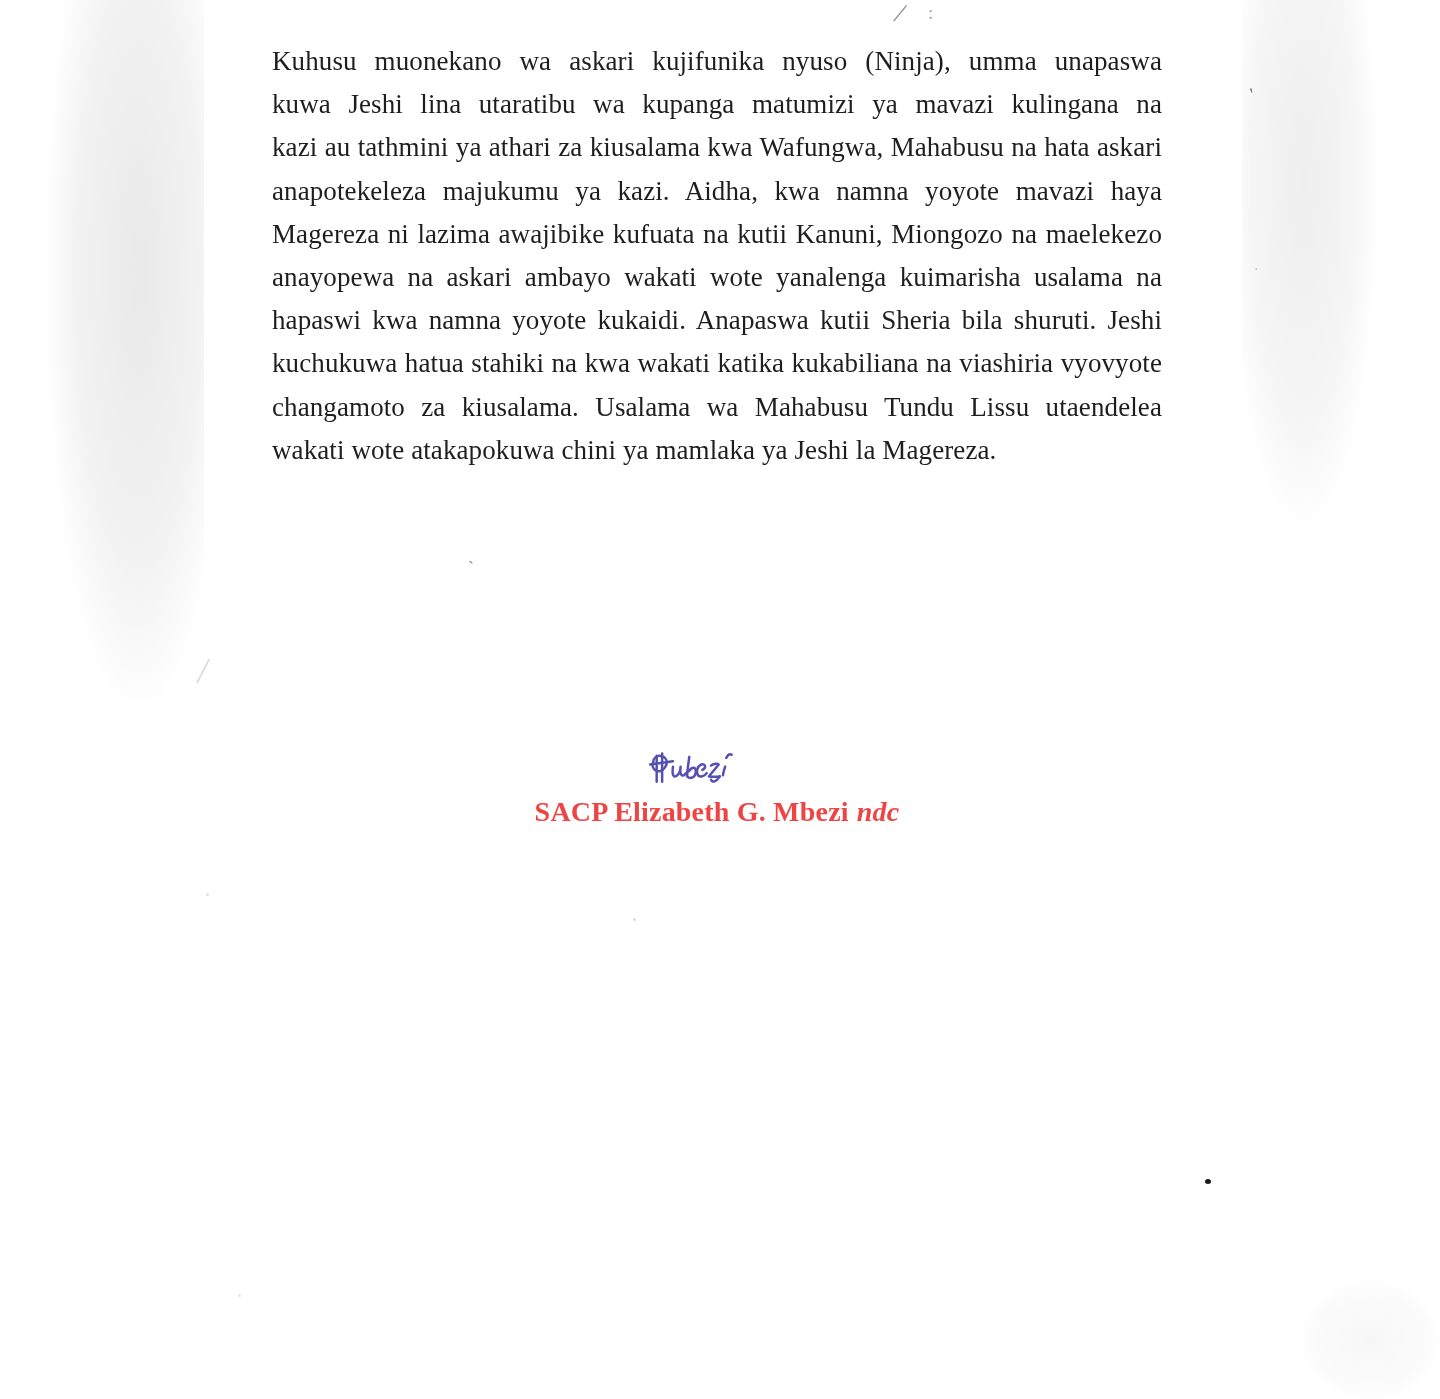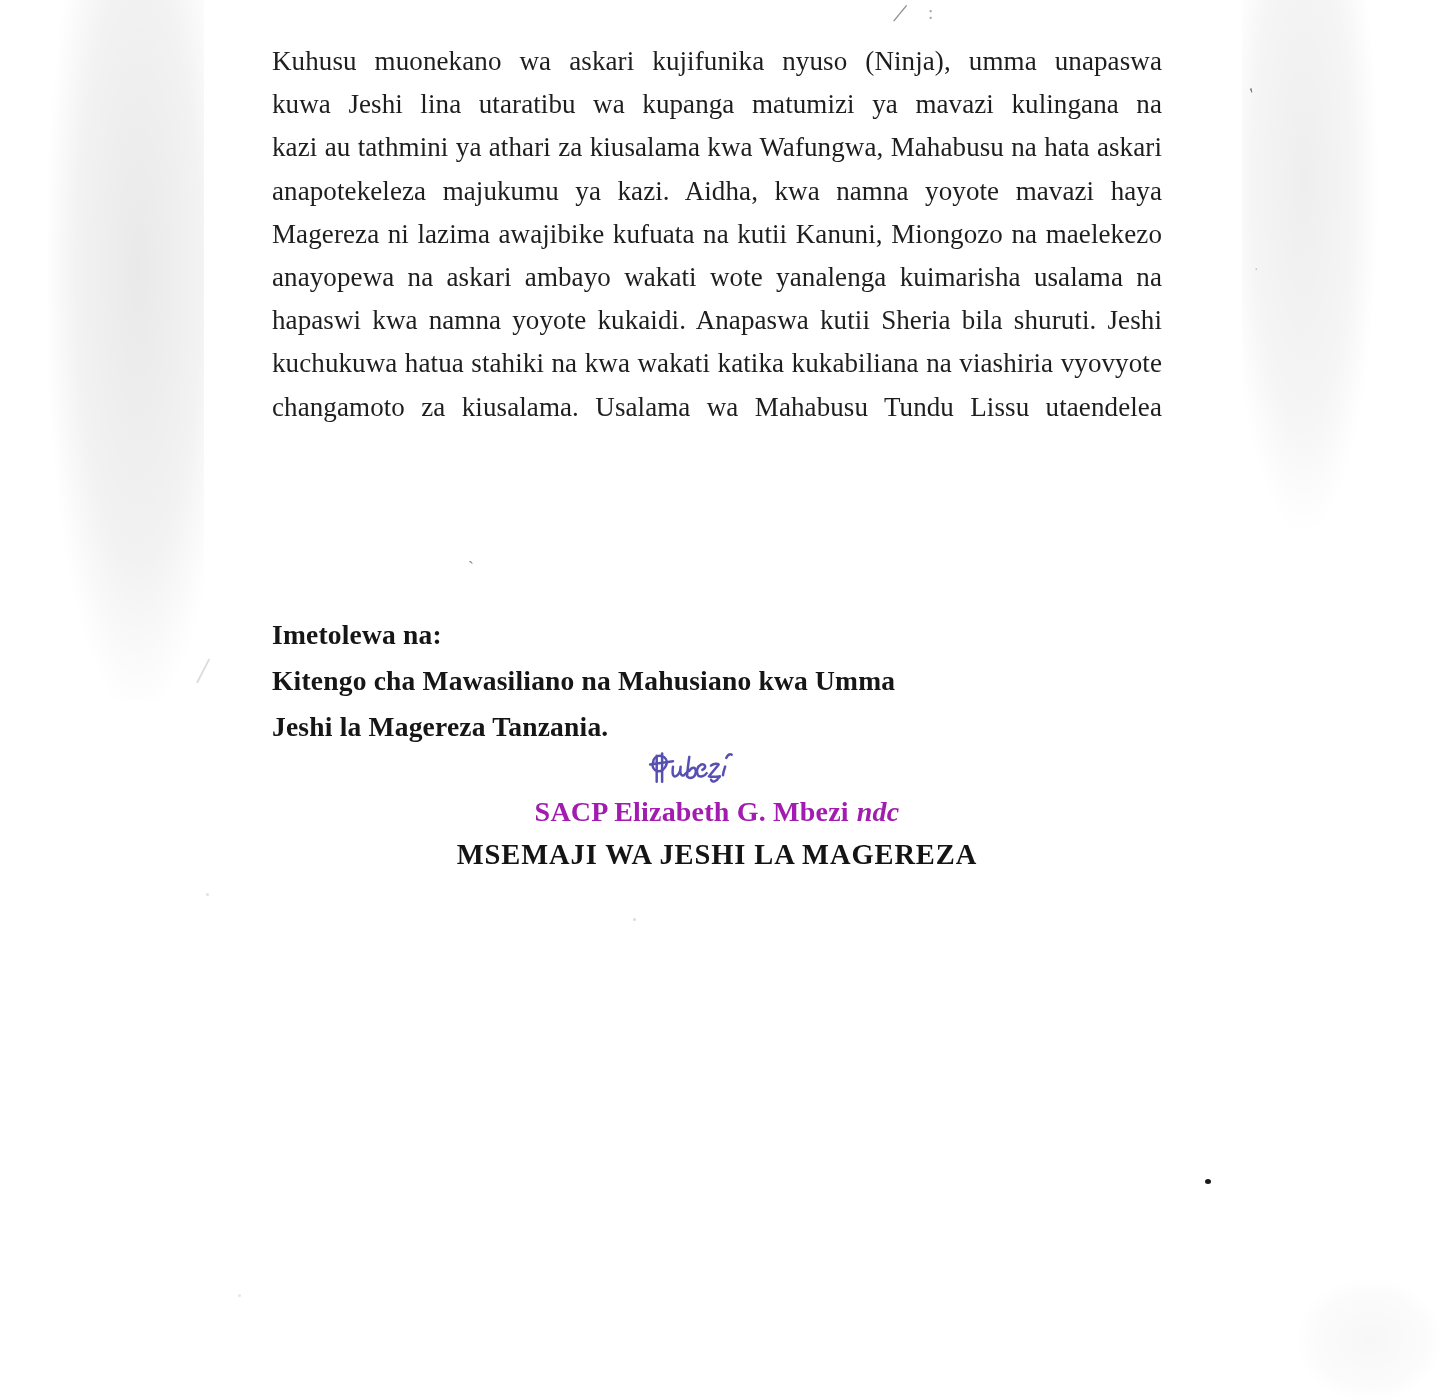--- a/index.html
+++ b/index.html
@@ -57,21 +57,21 @@
     letter-spacing:0.2px;
   }
 
   .sig-block{
     position:absolute;left:272px;top:748px;width:890px;text-align:center;
   }
   .signature-svg{
     display:block;margin:0 auto;position:relative;left:-19px;height:46px;
   }
   .signatory-name{
-    font-size:28px;font-weight:bold;color:#a21caf;line-height:36px;letter-spacing:0.2px;
+    font-size:28px;font-weight:bold;color:#ef4444;line-height:36px;letter-spacing:0.2px;
   }
   .signatory-name .suffix{font-style:italic;margin-left:8px;}
   .signatory-title{
     font-size:28.5px;font-weight:bold;color:#141414;line-height:36px;
     letter-spacing:0.9px;margin-top:7px;
   }
 
   
   .artifact{position:absolute;pointer-events:none;}
   .mark-top-slash{left:896px;top:-2px;font-size:27px;color:#8f8f8f;transform:rotate(12deg);font-style:italic;}
@@ -100,51 +100,44 @@
         <div class="line">kuwa Jeshi lina utaratibu wa kupanga matumizi ya mavazi kulingana na mazingira ya</div>
         <div class="line">kazi au tathmini ya athari za kiusalama kwa Wafungwa, Mahabusu na hata askari</div>
         <div class="line">anapotekeleza majukumu ya kazi. Aidha, kwa namna yoyote mavazi haya hayazuii</div>
       </div>
       <div class="para">
         <div class="line">Magereza ni lazima awajibike kufuata na kutii Kanuni, Miongozo na maelekezo halali</div>
         <div class="line">anayopewa na askari ambayo wakati wote yanalenga kuimarisha usalama na kamwe</div>
         <div class="line">hapaswi kwa namna yoyote kukaidi. Anapaswa kutii Sheria bila shuruti. Jeshi halitasita</div>
         <div class="line">kuchukuwa hatua stahiki na kwa wakati katika kukabiliana na viashiria vyovyote vya</div>
         <div class="line">changamoto za kiusalama. Usalama wa Mahabusu Tundu Lissu utaendelea kuimarishwa</div>
+        <div class="line last">wakati wote atakapokuwa chini ya mamlaka ya Jeshi la Magereza.</div>
       </div>
     </div>
 
-  <div class="issued-block">
-    <div class="issued-line">Imetolewa na:</div>
-    <div id="issued-lines">
-        <div class="issued-line">Kitengo cha Mawasiliano na Mahusiano kwa Umma</div>
-        <div class="issued-line">Jeshi la Magereza Tanzania.</div>
-      </div>
-  </div>
 
   <div class="sig-block">
     <svg class="signature-svg" width="100" height="46" viewBox="0 0 92 42">
       <g fill="none" stroke="#4942ad" stroke-width="2.3" stroke-linecap="round" stroke-linejoin="round" opacity="0.92">
         <path d="M8,7 L8,31"></path>
         <path d="M13,5 L13,31"></path>
         <path d="M5,12 C1,22 14,25 17,15 C19,7 8,4 5,11"></path>
         <path d="M2,15 L23,12"></path>
         <path d="M23,17 C22,24 23,28 27,25 C29,23 30,20 30,17 C29,22 30,26 33,25 C34,24 35,23 36,22"></path>
         <path d="M38,8 C37,15 36,22 36,26 C39,29 44,27 44,21 C44,17 40,17 38,21"></path>
         <path d="M50,20 C54,18 53,14 49,15 C45,17 44,22 46,25 C48,27 52,26 54,23"></path>
         <path d="M58,16 C61,14 64,14 65,15 C62,19 59,22 56,26 C59,27 63,26 66,26"></path>
         <path d="M66,26 C63,31 59,32 58,29"></path>
         <path d="M71,17 C70,20 69,23 69,25"></path>
         <path d="M72,9 C73,7 75,5 77,6"></path>
       </g>
     </svg>
     <div class="signatory-name">
       <span>SACP Elizabeth G. Mbezi</span><span class="suffix">ndc</span>
     </div>
-    <div class="signatory-title">MSEMAJI WA JESHI LA MAGEREZA</div>
   </div>
 
   <div class="artifact mark-top-slash">/</div>
   <div class="artifact mark-top-colon">:</div>
   <div class="artifact mark-right-tick">'</div>
   <div class="artifact mark-right-faint">·</div>
   <div class="artifact mark-left-slash">/</div>
   <div class="artifact mark-grave">`</div>
   <div class="artifact mark-speck-a"></div>
   <div class="artifact mark-speck-b"></div>

